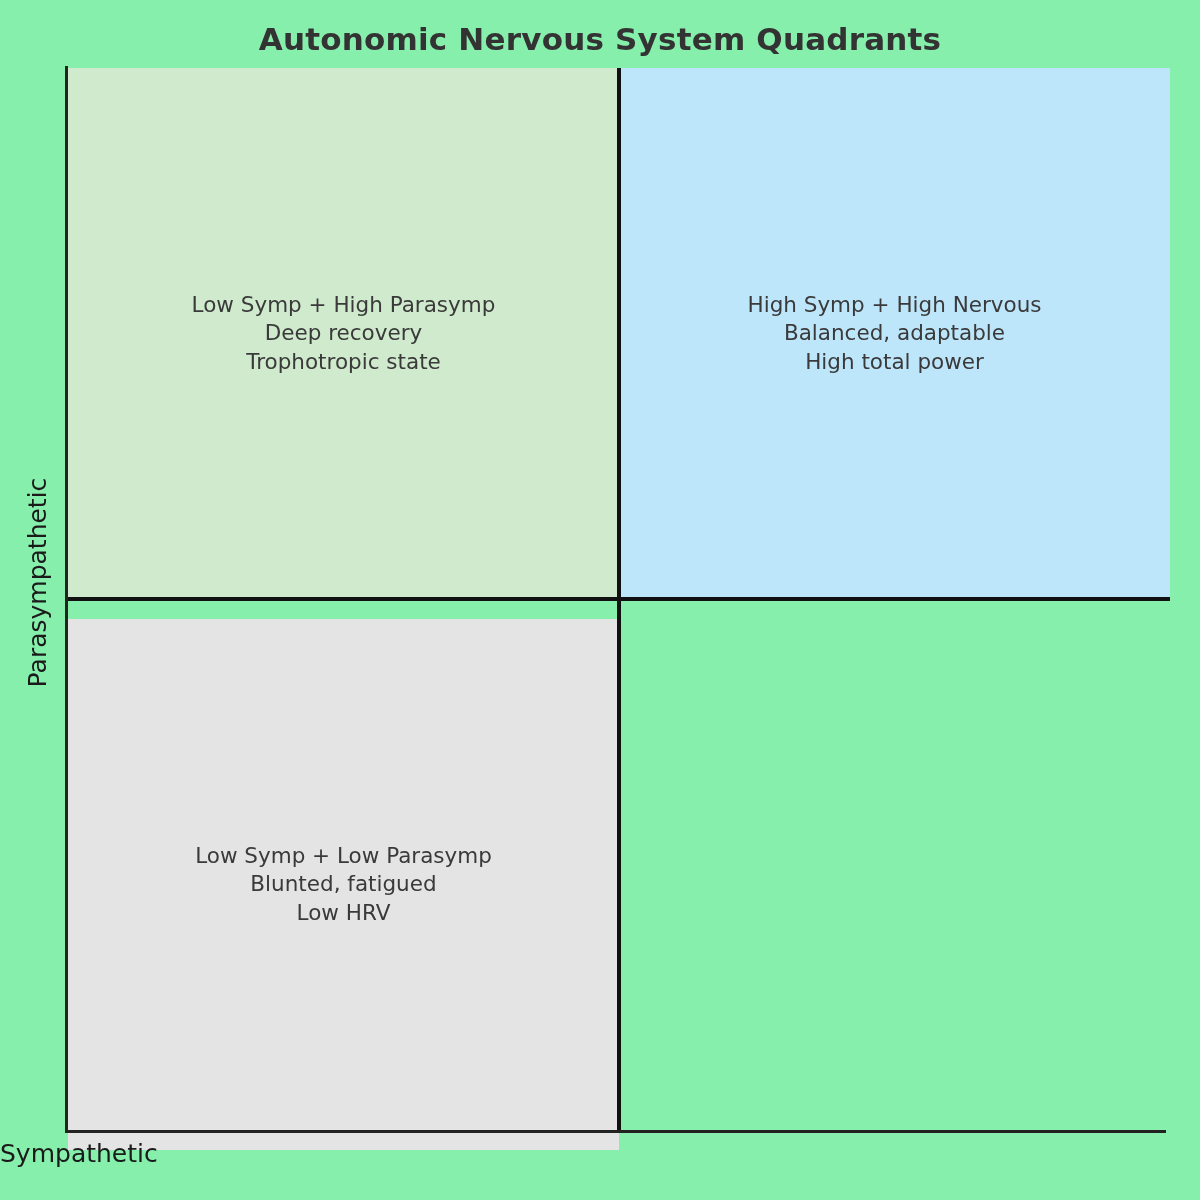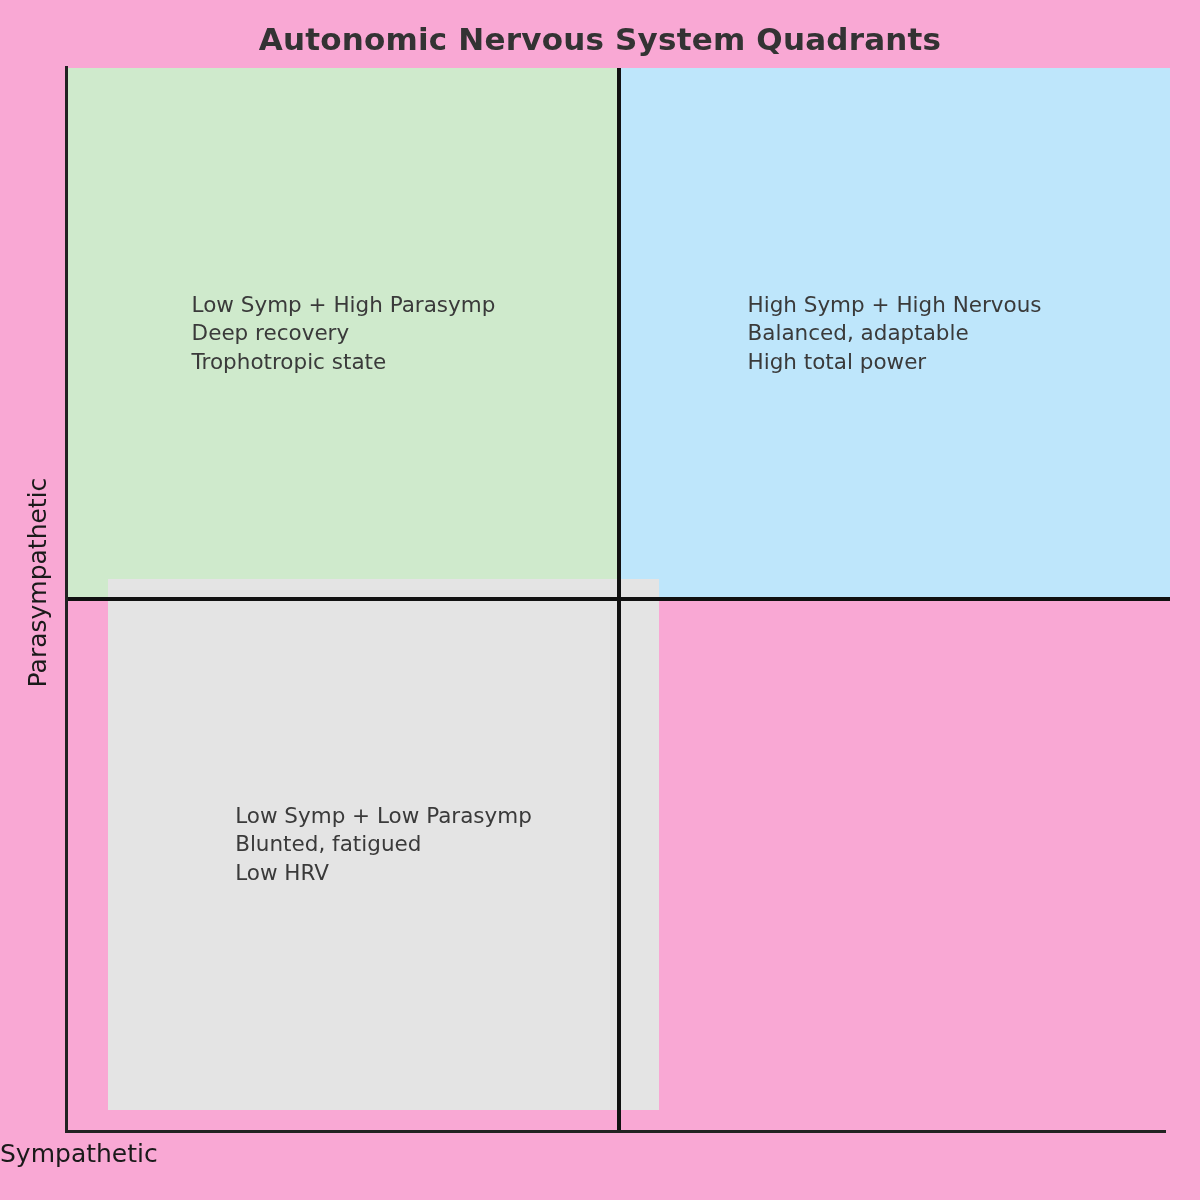--- a/index.html
+++ b/index.html
@@ -11,21 +11,21 @@
     width: 1200px;
     height: 1200px;
     font-family: "DejaVu Sans", sans-serif;
     overflow: hidden;
   }
 
   #figure {
     position: relative;
     width: 1200px;
     height: 1200px;
-    background: #f9a8d4;
+    background: #86efac;
   }
 
   
   #chart-title {
     position: absolute;
     left: 0;
     top: 22px;
     width: 1200px;
     text-align: center;
     font-size: 31px;
@@ -45,45 +45,44 @@
   }
 
   .quadrant {
     position: absolute;
     box-sizing: border-box;
     display: flex;
     align-items: center;
     justify-content: center;
   }
   .quadrant-text {
-    text-align: left;
+    text-align: center;
     font-size: 21.5px;
     color: #3a3a3a;
     line-height: 1.33;
     white-space: pre-line;
   }
 
   #quadrant-top-left {
     left: 0;
     top: 0;
     width: 551px;
     height: 531px;
   }
   #quadrant-top-right {
     left: 551px;
     top: 0;
     width: 551px;
     height: 531px;
   }
   #quadrant-bottom-left {
     left: 0;
-    top: 511px;
+    top: 551px;
     width: 551px;
     height: 531px;
-    margin-left: 40px;
   }
   #quadrant-bottom-right {
     left: 551px;
     top: 531px;
     width: 551px;
     height: 531px;
   }
 
   
   #divider-vertical {

